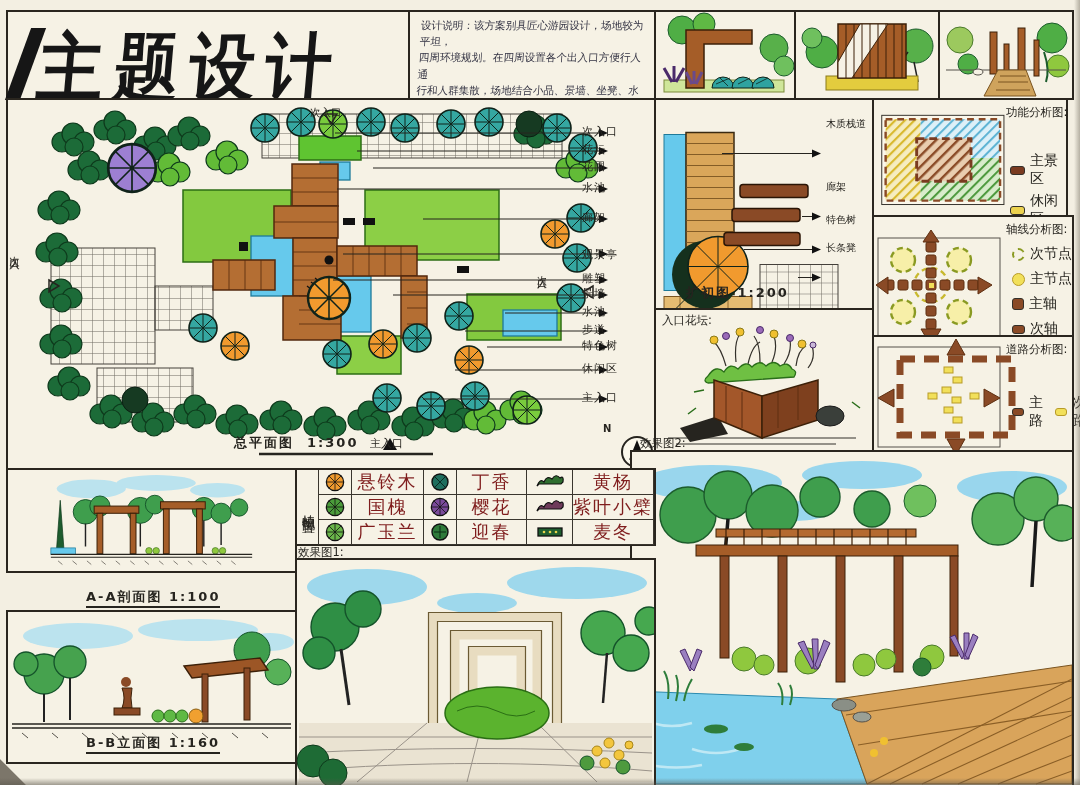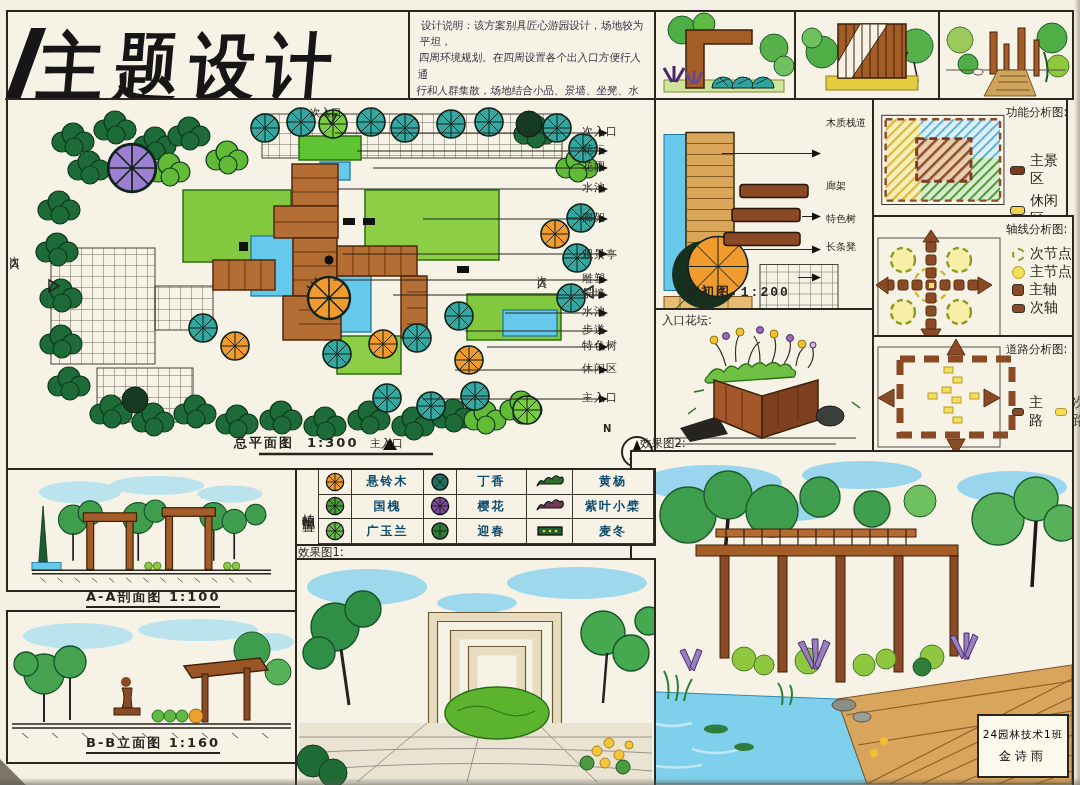--- a/index.html
+++ b/index.html
@@ -11,21 +11,21 @@
   .v{writing-mode:vertical-rl;text-orientation:upright;letter-spacing:2px;}
   .callout{font-size:11px;letter-spacing:1px;}
   .cap{font-size:13px;font-weight:bold;letter-spacing:2px;}
   .under{border-bottom:2.5px solid #26241f;padding-bottom:1px;}
   .title-slash{position:absolute;left:10px;top:16px;width:15px;height:72px;background:#161616;transform:skewX(-20deg);}
   .title-text{position:absolute;left:34px;top:6px;font-size:66px;font-weight:900;color:#161616;letter-spacing:10px;transform:skewX(-5deg) scaleY(1.12);transform-origin:left top;}
   .notes{position:absolute;left:7px;top:5px;right:5px;font-size:10.6px;line-height:16.2px;color:#343444;transform:skewX(-4deg);}
   .legrow{display:flex;align-items:center;gap:5px;font-size:14px;color:#26241f;}
   .chip{display:inline-block;border:1.5px solid #33302a;box-sizing:border-box;}
   .plant-grid{position:absolute;inset:0;display:grid;grid-template-columns:22px 33px 72px 33px 70px 46px 1fr;grid-auto-rows:1fr;}
-  .pc{border-right:1.5px solid #3a362e;border-bottom:1.5px solid #3a362e;display:flex;align-items:center;justify-content:center;font-size:12px;letter-spacing:2px;color:#0c4a6e;font-weight:bold;}
+  .pc{border-right:1.5px solid #3a362e;border-bottom:1.5px solid #3a362e;display:flex;align-items:center;justify-content:center;font-size:18px;letter-spacing:2px;color:#7f1d1d;}
   .pc.sym{background:transparent;}
   .phead{grid-row:1/4;display:flex;align-items:center;justify-content:center;border-right:1.5px solid #3a362e;font-size:13px;}
   .namebox{position:absolute;background:#fbf8ec;border:2px solid #2a261f;display:flex;flex-direction:column;align-items:center;justify-content:center;gap:6px;box-sizing:border-box;}
   .shade{position:absolute;pointer-events:none;}
 </style>
 </head>
 <body>
 
 <div id="board">
 <div id="paper"></div>
@@ -263,21 +263,21 @@
   <div class="lbl callout" style="left:574px;top:240px;">特色树</div>
   <div class="lbl callout" style="left:574px;top:263px;">休闲区</div>
   <div class="lbl callout" style="left:574px;top:292px;">主入口</div>
   <div class="lbl cap" style="left:226px;top:336px;">
     <span>总平面图</span>&nbsp;&nbsp;<span>1:300</span>
   </div>
   <div class="lbl" style="left:362px;top:338px;font-size:11px;">主入口</div>
   <div class="lbl" style="left:595px;top:323px;font-size:10px;font-weight:bold;">N</div>
 </div>
 
-<div class="panel" style="left:654px;top:98px;width:220px;height:269px;font-family:Liberation Mono, monospace;">
+<div class="panel" style="left:654px;top:98px;width:220px;height:269px;">
   <svg class="draw" viewBox="0 0 216 208">
     <defs>
       <pattern id="pg2" width="11" height="11" patternUnits="userSpaceOnUse">
         <path d="M11 0H0V11" fill="none" stroke="#6b675f" stroke-width="1"></path>
       </pattern>
     </defs>
     <rect x="8" y="6" width="22" height="156" fill="#66c9ec" stroke="#1e7a9a"></rect>
     <rect x="30" y="4" width="48" height="162" fill="#daa65a" stroke="#3a2a12" stroke-width="1.5"></rect>
     <path d="M30 15h48M30 26h48M30 37h48M30 48h48M30 59h48M30 70h48M30 81h48M30 92h48M30 103h48M30 114h48M30 125h48M30 136h48M30 147h48M30 158h48" stroke="#7a5420" stroke-width=".9"></path>
     <rect x="8" y="168" width="88" height="34" fill="#e5bc72" stroke="#7a5420"></rect>
@@ -414,21 +414,21 @@
           <rect x="80" y="52" width="10" height="10" rx="2"></rect>
           <rect x="94" y="52" width="10" height="10" rx="2"></rect>
       <path d="M49 14 L57 2 L65 14 z"></path>
           <path d="M47 101 L57 118 L67 101 z"></path>
           <path d="M14 49 L2 57 L14 66 z"></path>
           <path d="M104 49 L118 57 L104 66 z"></path>
     </g>
     <rect x="55" y="55" width="5" height="5" fill="#f2e05a"></rect>
   </svg>
   <div class="lbl" style="left:132px;top:6px;font-size:11.5px;">轴线分析图:</div>
-  <div style="position:absolute;left:138px;top:28px;display:flex;flex-direction:column;">
+  <div style="position:absolute;left:138px;top:28px;display:flex;flex-direction:column;gap:7px;">
     <div class="legrow">
           <span class="chip" style="width:13px;height:13px;border-radius:50%;border:2px dashed #8a9a22;background:transparent;"></span>
           <span>次节点</span>
         </div>
     <div class="legrow">
           <span class="chip" style="width:13px;height:13px;border-radius:50%;background:#f2e05a;border-color:#b89b28;"></span>
           <span>主节点</span>
         </div>
     <div class="legrow">
           <span class="chip" style="width:12px;height:12px;border-radius:3px;background:#8a4a26;"></span>
@@ -536,24 +536,20 @@
     <path d="M205 246 L440 212 L440 331 L235 331 z" fill="#d9a45b" stroke="#7a5420"></path>
     <g stroke="#8a5e26" stroke-width="1.1">
       <path d="M235 331 L440 226 M258 331 L440 244 M290 331 L440 262 M326 331 L440 282 M366 331 L440 302 M404 331 L440 318"></path>
       <path d="M214 262 L440 228 M226 292 L440 258"></path>
     </g>
     <ellipse cx="212" cy="252" rx="12" ry="6" fill="#8a8f86" stroke="#55514a"></ellipse>
     <ellipse cx="230" cy="264" rx="9" ry="5" fill="#9aa096" stroke="#55514a"></ellipse>
     <circle cx="242" cy="300" r="4" fill="#f0c030"></circle>
         <circle cx="252" cy="288" r="4" fill="#f0c030"></circle>
   </svg>
-  <div class="namebox" style="left:345px;top:262px;width:92px;height:64px;">
-    <div style="font-size:10.5px;letter-spacing:1px;">24园林技术1班</div>
-    <div style="font-size:12px;letter-spacing:4px;">金诗雨</div>
-  </div>
 </div>
 <div class="lbl" style="left:640px;top:437px;font-size:11.5px;z-index:4;">效果图2:</div>
 
 <div class="panel" style="left:295px;top:468px;width:361px;height:78px;z-index:3;">
   <div class="plant-grid">
     <div class="phead lbl v" style="position:static;">植物配置</div>
     <div class="pc sym">
           <svg width="22" height="22" viewBox="-14 -14 28 28">
             <circle r="11" fill="#ef9a2e" stroke="#111" stroke-width="1.6"></circle>
             <path d="M-11 0H11M0 -11V11M-8 -8L8 8M-8 8L8 -8" stroke="#111" stroke-width="1" fill="none"></path>
@@ -612,21 +608,21 @@
             <rect x="2" y="3" width="24" height="8" fill="#1f5e2f" stroke="#111" stroke-width="1.3"></rect>
             <circle cx="8" cy="7" r="1.3" fill="#e8d44a"></circle>
             <circle cx="14" cy="7" r="1.3" fill="#e8d44a"></circle>
             <circle cx="20" cy="7" r="1.3" fill="#e8d44a"></circle>
           </svg>
         </div>
     <div class="pc">麦冬</div>
   </div>
 </div>
 
-<div class="panel" style="left:6px;top:468px;width:291px;height:124px;z-index:2;">
+<div class="panel" style="left:6px;top:468px;width:291px;height:105px;z-index:2;">
   <svg class="draw" viewBox="0 0 287 140">
     <g fill="#a8def2" opacity=".75">
       <ellipse cx="60" cy="26" rx="48" ry="13"></ellipse>
           <ellipse cx="150" cy="18" rx="55" ry="11"></ellipse>
           <ellipse cx="235" cy="28" rx="38" ry="10"></ellipse>
     </g>
     <path d="M12 108 L17 42 L22 108 z" fill="#1d5c2e" stroke="#0e3a1c"></path>
     <g fill="#3f9e4d" stroke="#14532a" stroke-width="1.3">
       <circle cx="52" cy="58" r="17"></circle>
           <circle cx="72" cy="50" r="14"></circle>

